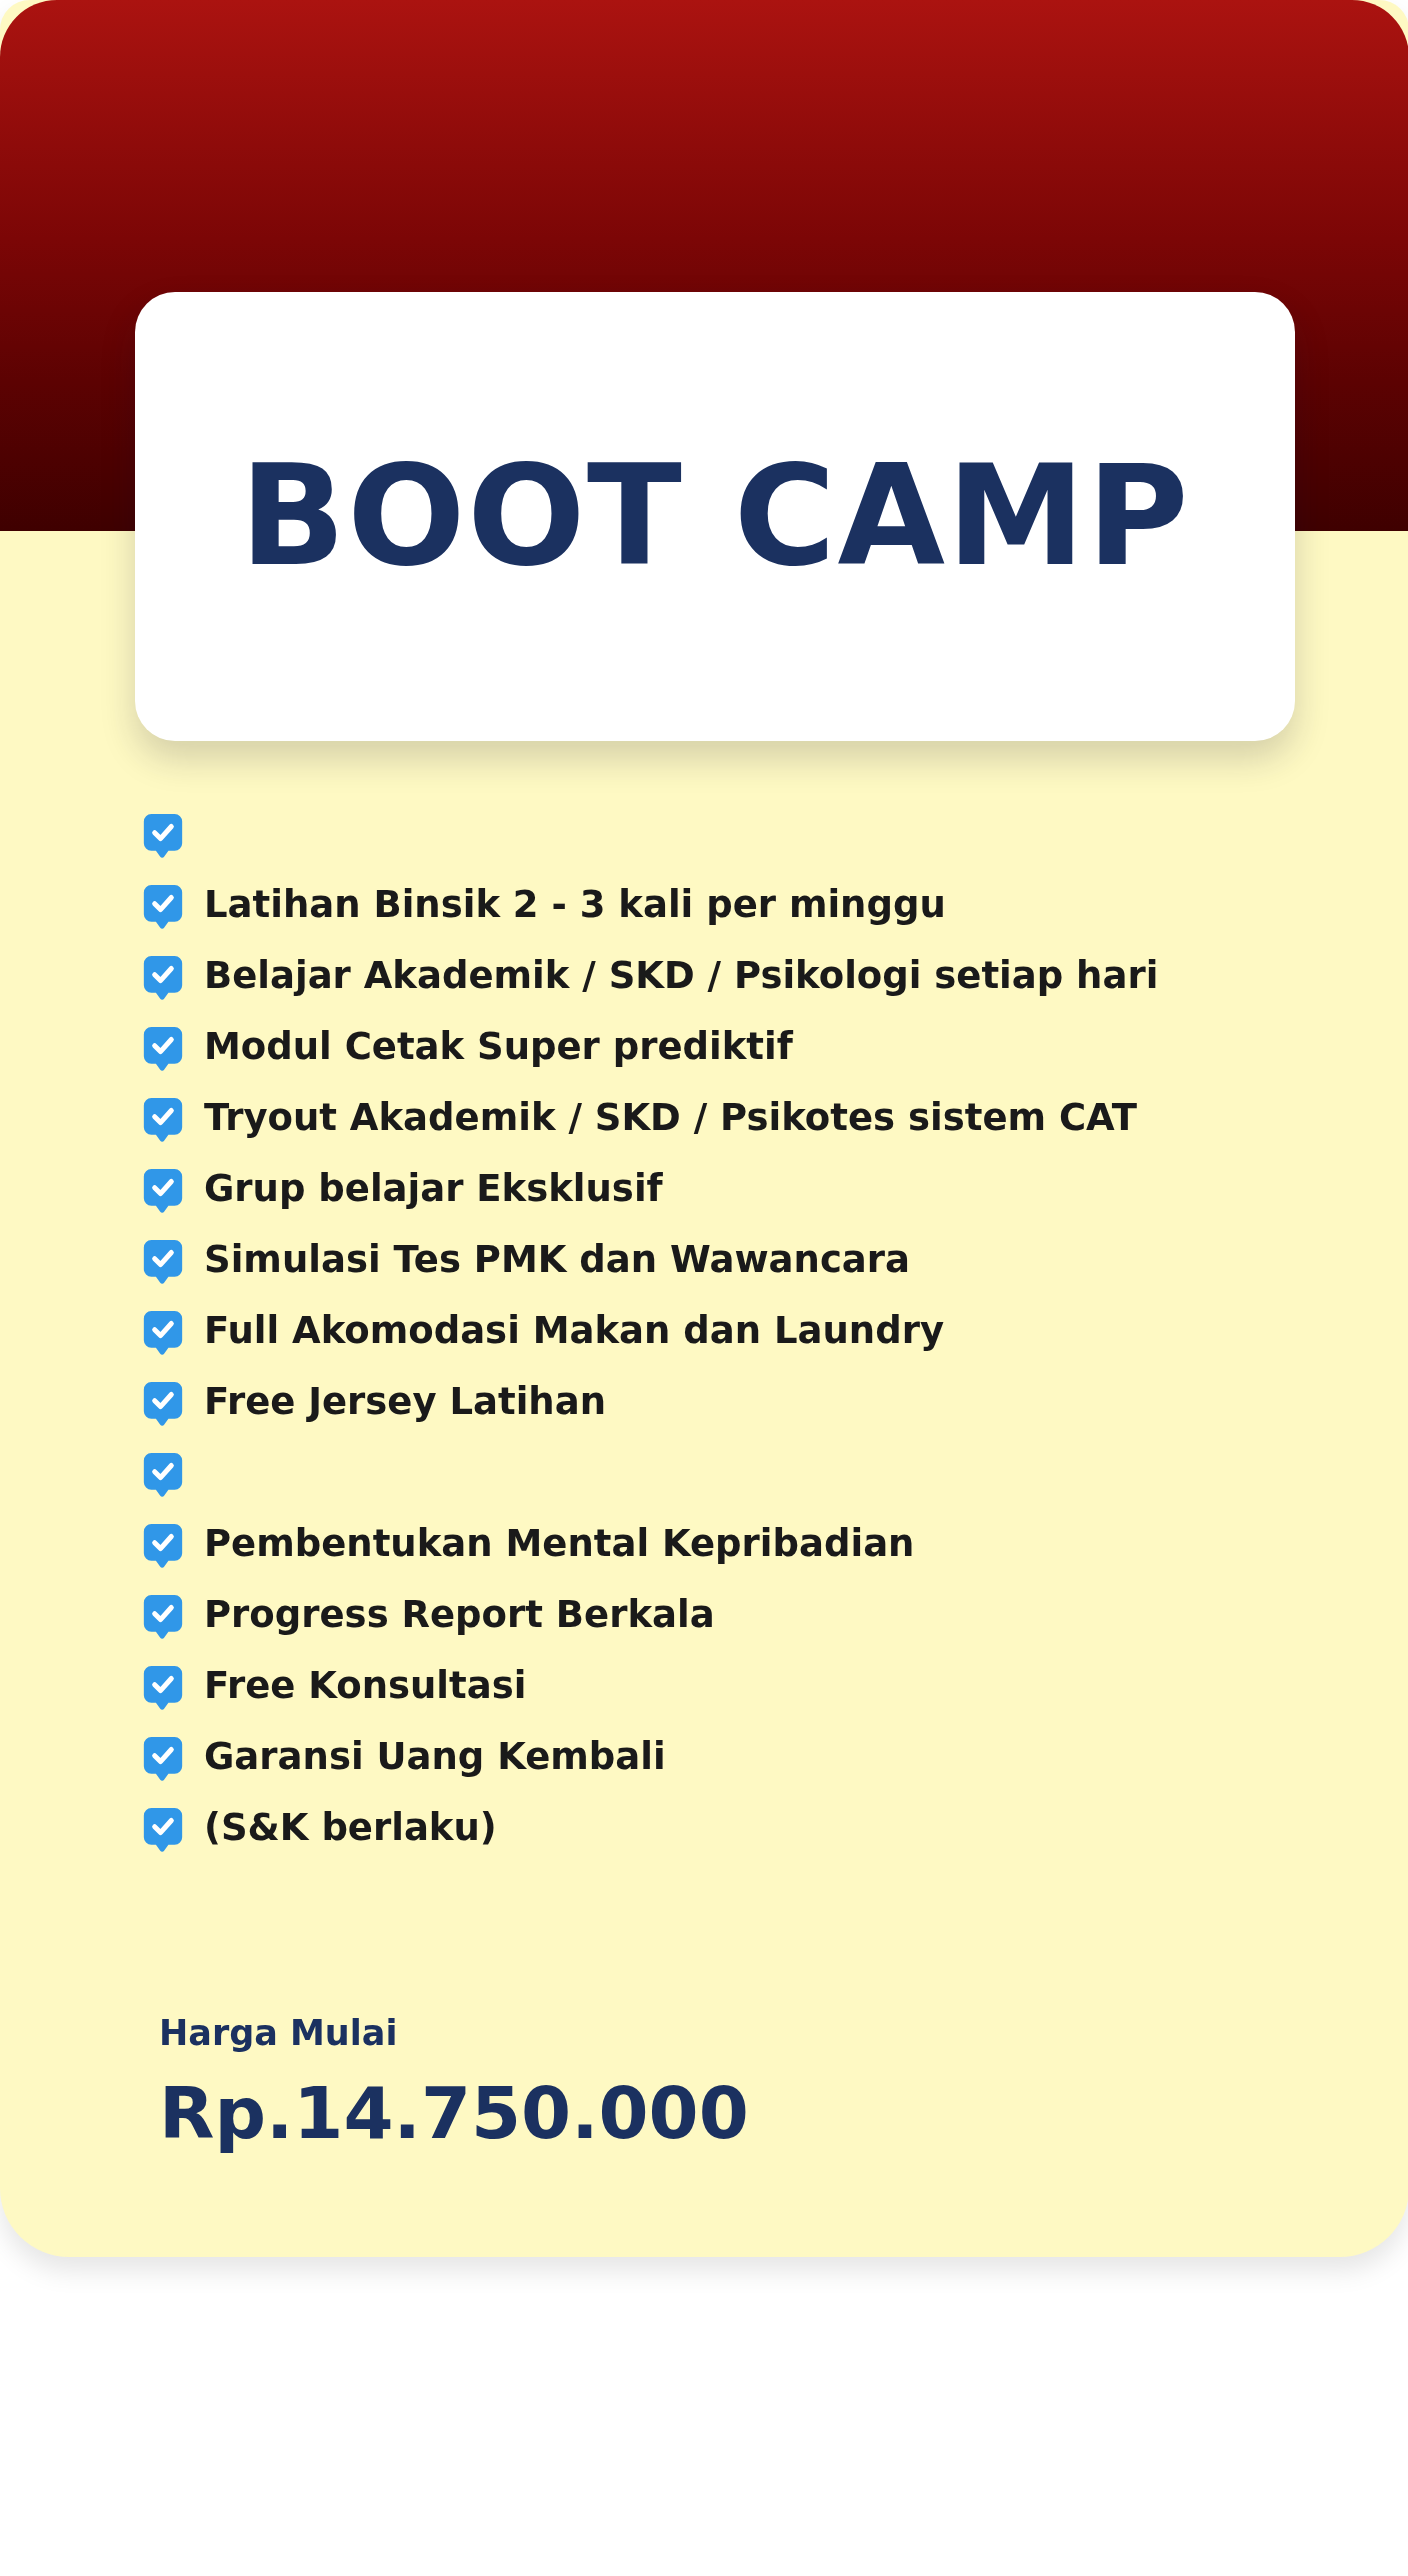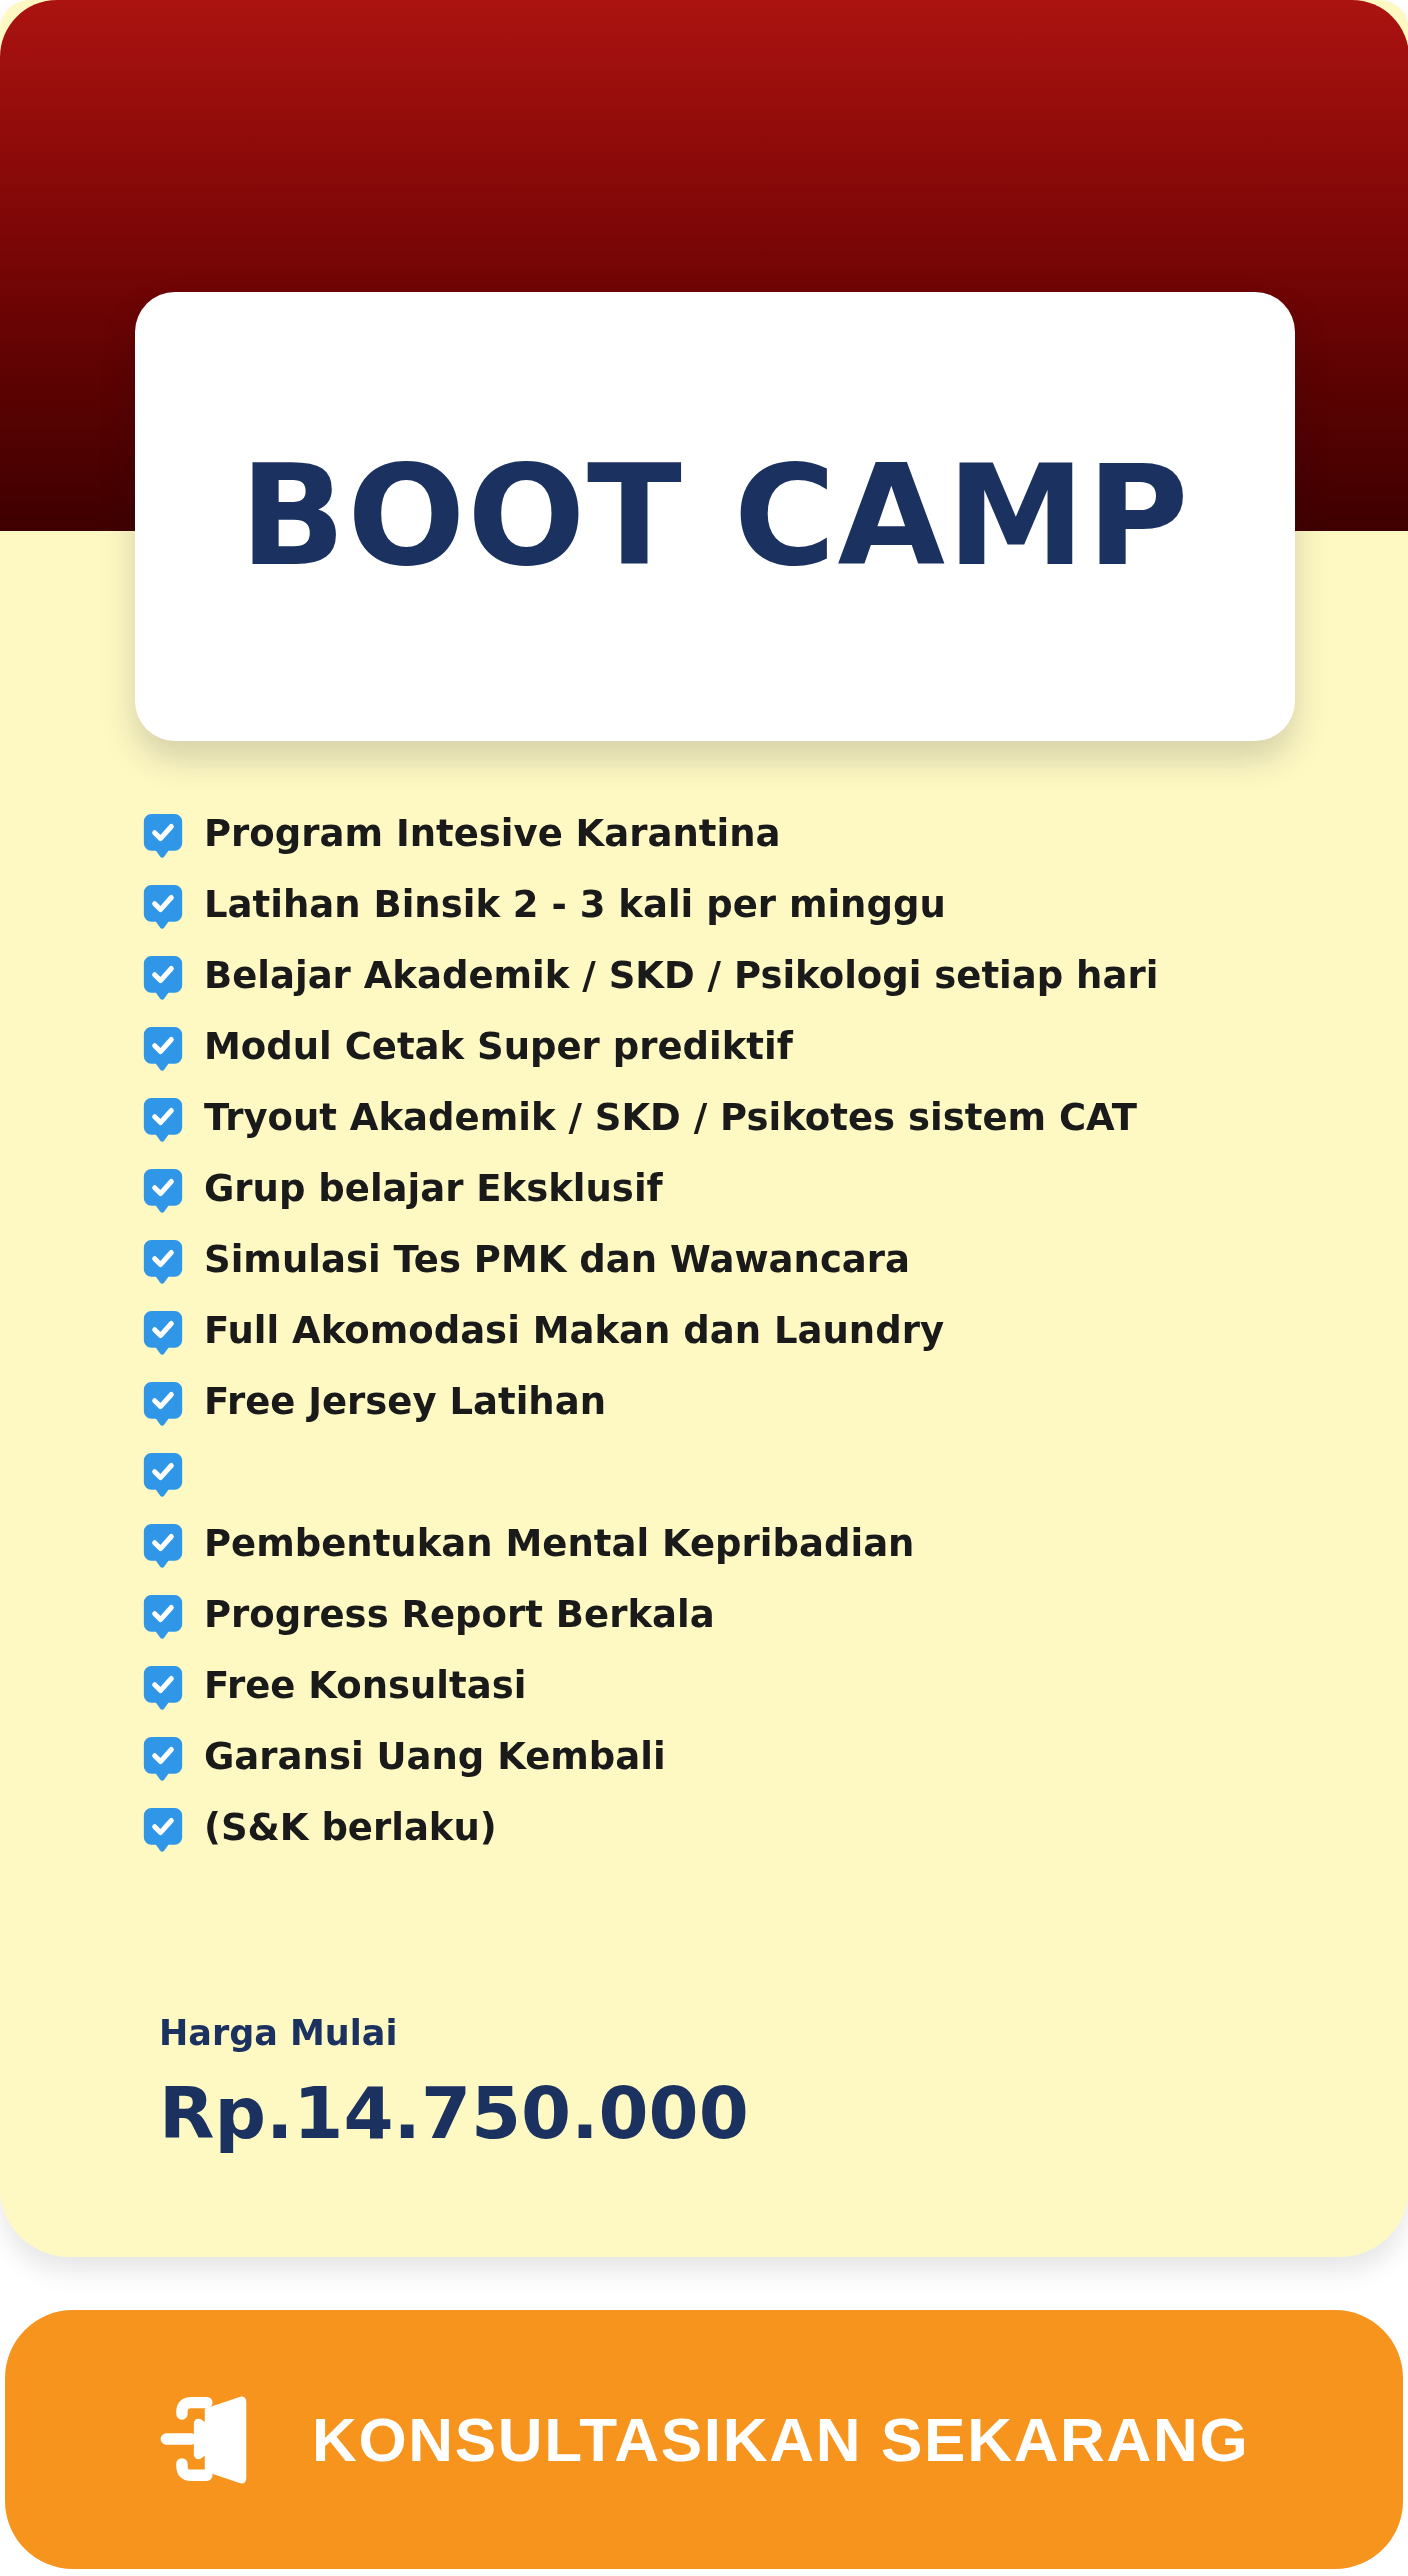--- a/index.html
+++ b/index.html
@@ -93,21 +93,20 @@
     </div>
 
     <ul class="features" id="feature-list">
         <li>
           <span>
             <svg class="check" viewBox="0 0 48 56" aria-hidden="true">
   <path d="M10 1 h28 a9 9 0 0 1 9 9 v26 a9 9 0 0 1 -9 9 h-7.5 l-5.2 7.2 a2.8 2.8 0 0 1 -4.6 0 L15.5 45 H10 a9 9 0 0 1 -9 -9 V10 a9 9 0 0 1 9 -9 z" fill="#3097e8"></path>
   <path d="M14 23.5 l7 7 L34 16" stroke="#ffffff" stroke-width="6" fill="none" stroke-linecap="round" stroke-linejoin="round"></path>
 </svg>
           </span>
-          <span class="ftext">Program Intesive Karantina</span>
         </li>
         <li>
           <span>
             <svg class="check" viewBox="0 0 48 56" aria-hidden="true">
   <path d="M10 1 h28 a9 9 0 0 1 9 9 v26 a9 9 0 0 1 -9 9 h-7.5 l-5.2 7.2 a2.8 2.8 0 0 1 -4.6 0 L15.5 45 H10 a9 9 0 0 1 -9 -9 V10 a9 9 0 0 1 9 -9 z" fill="#3097e8"></path>
   <path d="M14 23.5 l7 7 L34 16" stroke="#ffffff" stroke-width="6" fill="none" stroke-linecap="round" stroke-linejoin="round"></path>
 </svg>
           </span>
           <span class="ftext">Latihan Binsik 2 - 3 kali per minggu</span>
         </li>
@@ -229,26 +228,14 @@
         </li>
       </ul>
 
     <div class="price-block">
       <div class="price-label">Harga Mulai</div>
       <div class="price-value">Rp.14.750.000</div>
     </div>
 
   </div>
 
-  <button class="cta">
-    <span class="cta-icon">
-      <svg viewBox="0 0 100 104" width="104" height="108" aria-hidden="true">
-        <path d="M44 22 L76 11 q8 -3 8 5 v72 q0 8 -8 5 L44 82 z" fill="#ffffff"></path>
-        <path d="M46 16 H31 q-9 0 -9 9 v2" stroke="#ffffff" stroke-width="11" fill="none" stroke-linecap="round"></path>
-        <path d="M46 86 H31 q-9 0 -9 -9 v-2" stroke="#ffffff" stroke-width="11" fill="none" stroke-linecap="round"></path>
-        <path d="M7 51 h24" stroke="#ffffff" stroke-width="11" stroke-linecap="round"></path>
-        <path d="M38 36 L59 51 L38 66 z" fill="#ffffff" stroke="#ffffff" stroke-width="9" stroke-linejoin="round"></path>
-      </svg>
-    </span>
-    <span class="cta-label">KONSULTASIKAN SEKARANG</span>
-  </button>
 </div>
 
 
 </body></html>

